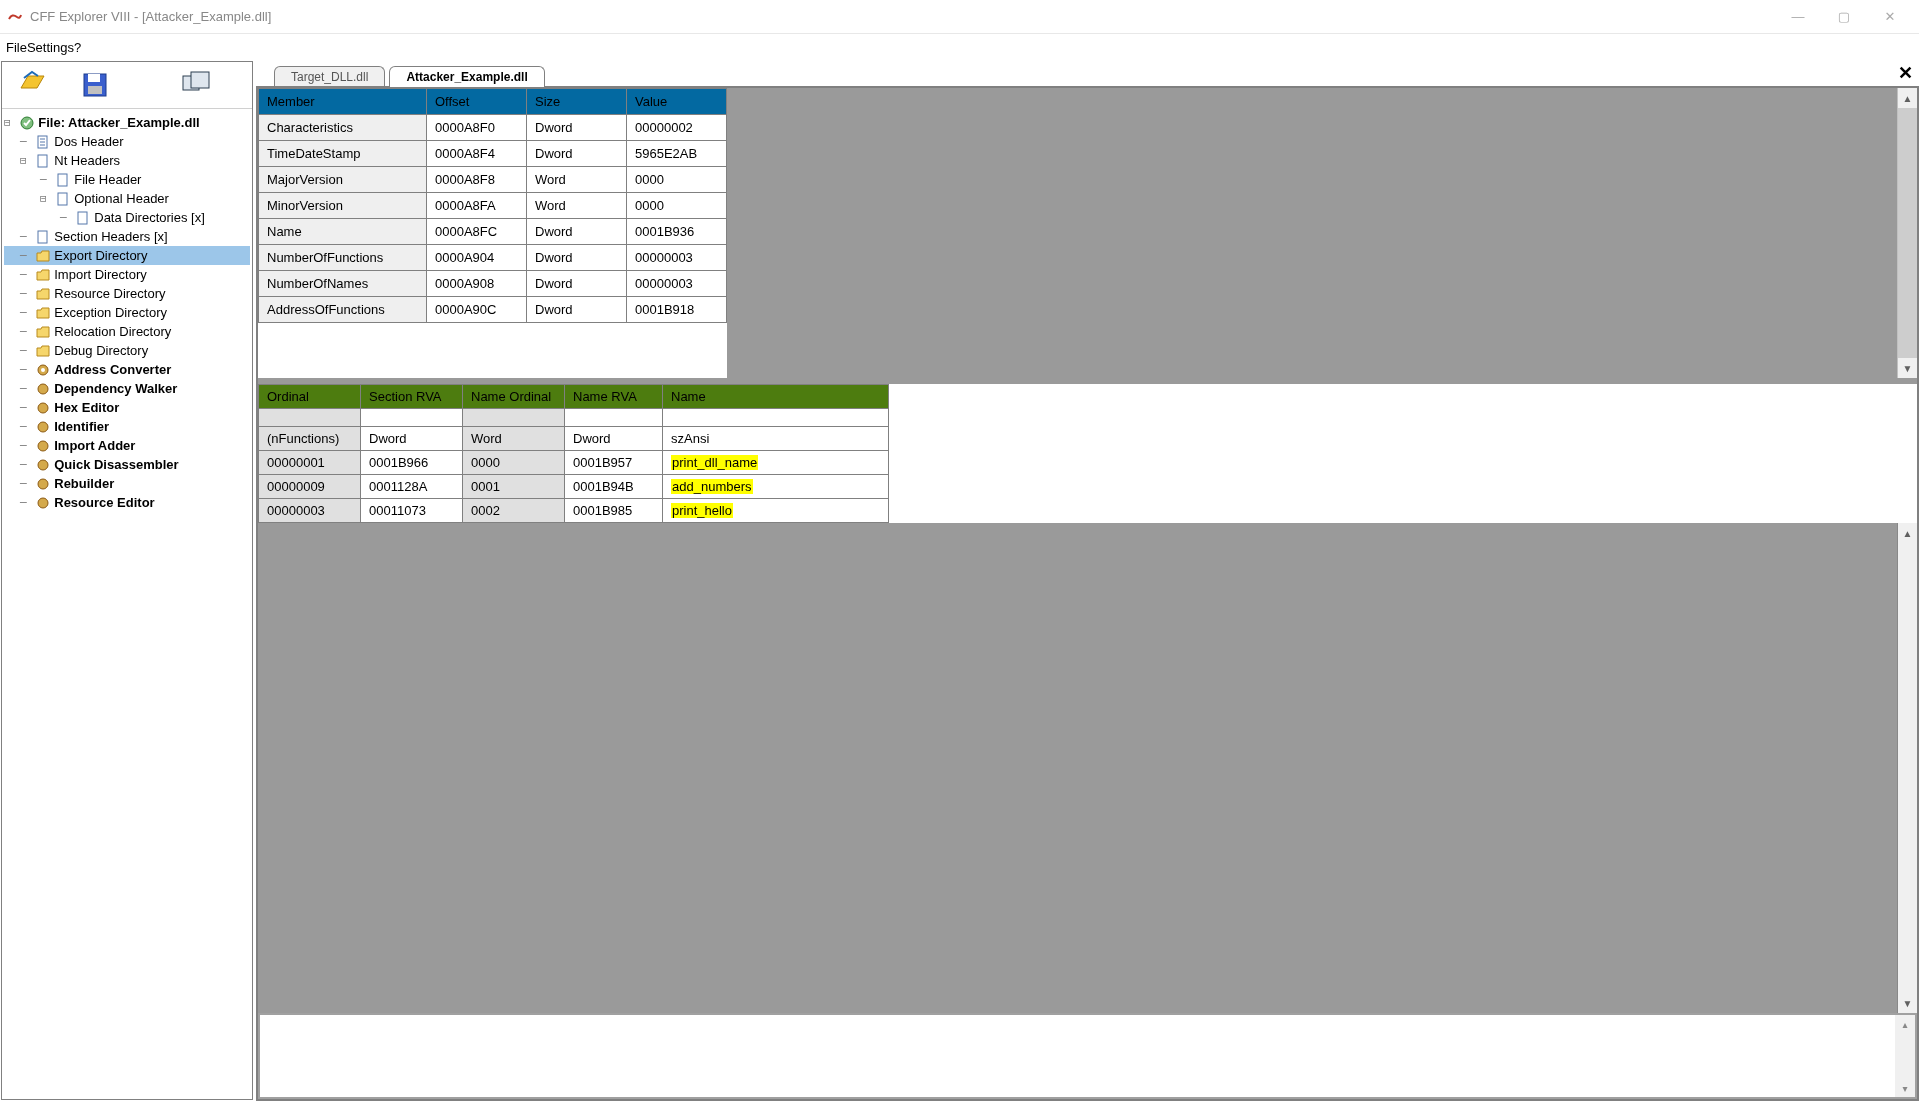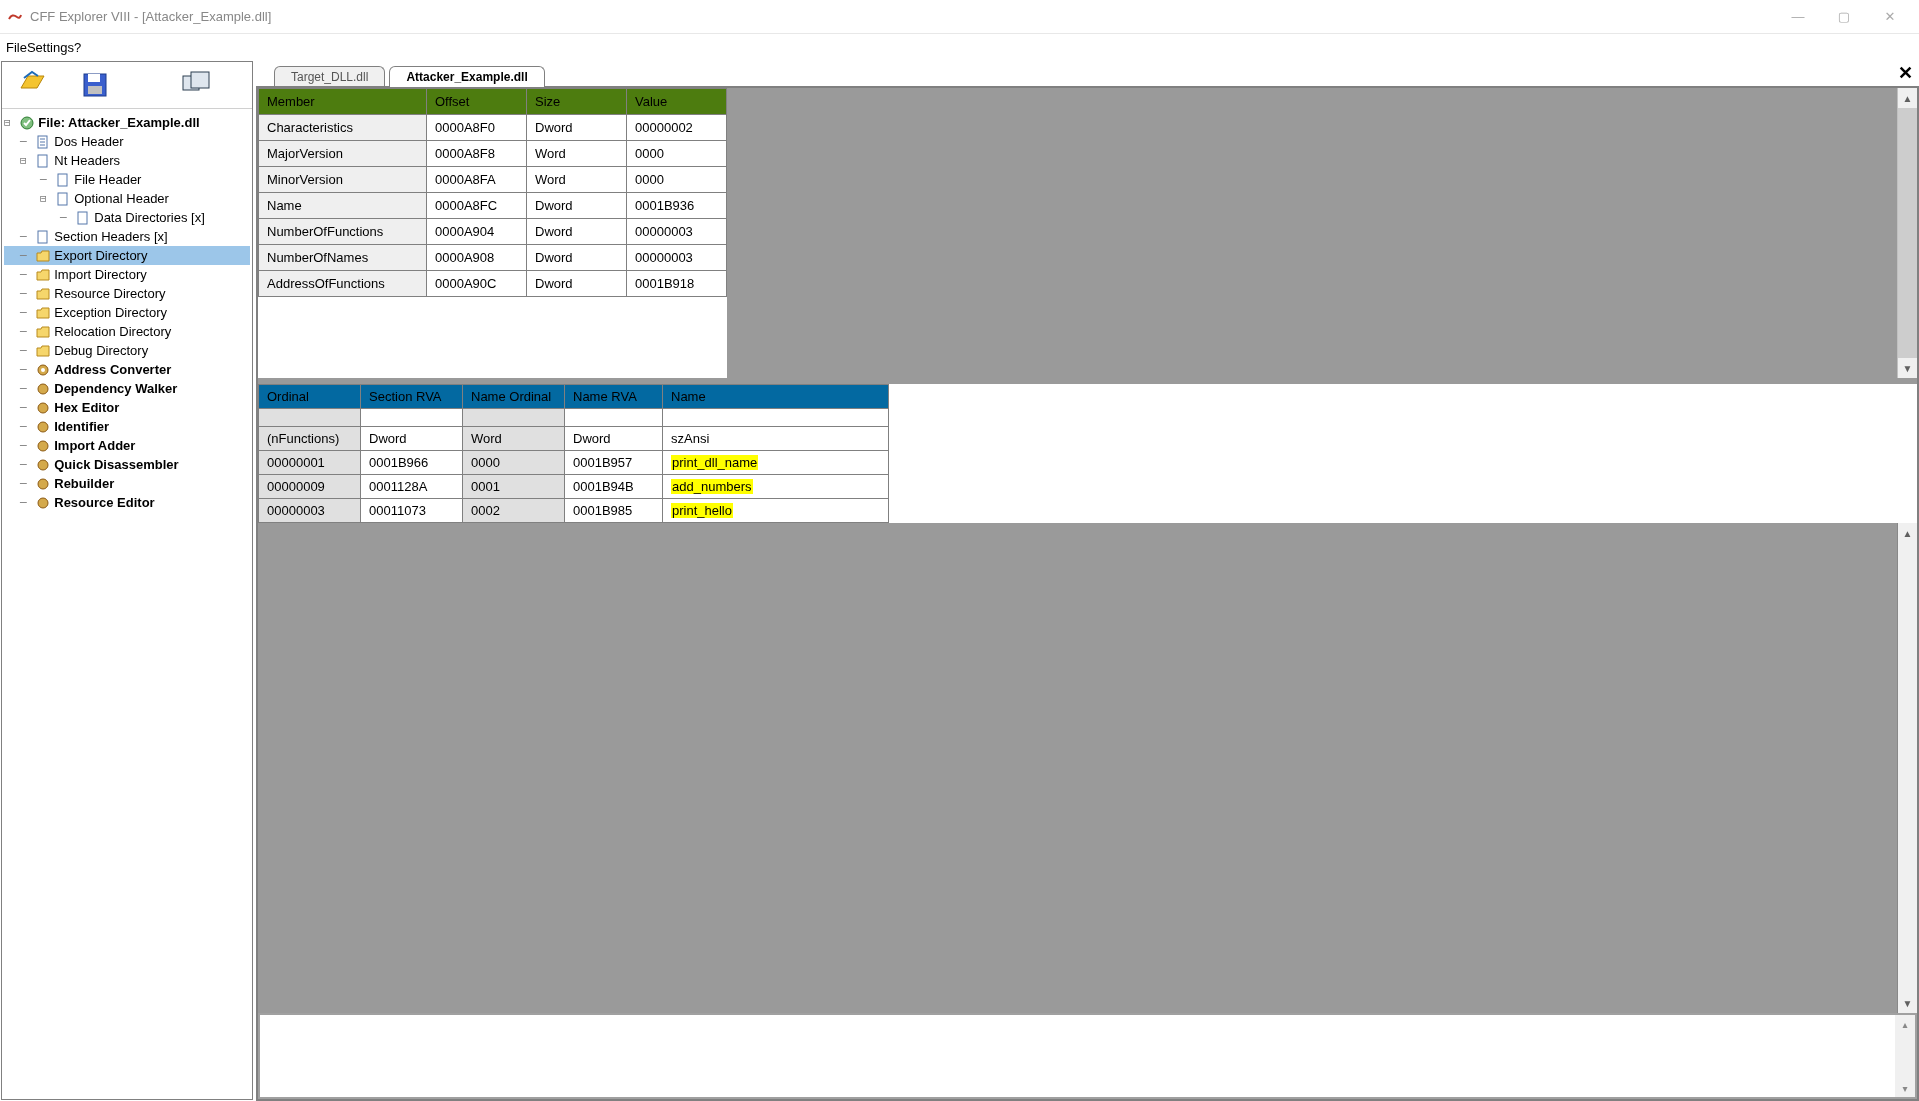--- a/index.html
+++ b/index.html
@@ -134,21 +134,21 @@
     background:#fff;
     font-size:13px;
   }
   .ptable th, .ptable td {
     border:1px solid #808080;
     padding: 5px 8px;
     text-align:left;
     font-weight:normal;
     background:#fff;
   }
-  .ptable th { background:#4d7c0f; }
+  .ptable th { background:#0369a1; }
   .ptable td.grey { background:#efefef; }
   .ptable .col-mem { width:168px; }
   .ptable .col-off { width:100px; }
   .ptable .col-siz { width:100px; }
   .ptable .col-val { width:100px; }
 
   .vscroll { width:20px; background:#f0f0f0; border-left:1px solid #c0c0c0; display:flex; flex-direction:column; margin-left:auto; }
   .vscroll .arrow { height:20px; background:#f0f0f0; display:flex; align-items:center; justify-content:center; font-size:10px; color:#606060; }
   .vscroll .thumb { flex:1; background:#cdcdcd; }
 
@@ -160,21 +160,21 @@
     border-collapse:collapse;
     background:#fff;
     font-size:13px;
   }
   .etable th, .etable td {
     border:1px solid #808080;
     padding: 4px 8px;
     text-align:left;
     font-weight:normal;
   }
-  .etable th { background:#0369a1; }
+  .etable th { background:#4d7c0f; }
   .etable td.gcol { background:#e0e0e0; }
   .etable td.wcol { background:#fff; }
   .etable .c0 { width:102px; }
   .etable .c1 { width:102px; }
   .etable .c2 { width:102px; }
   .etable .c3 { width:98px; }
   .etable .c4 { width:226px; }
   .hl { background: #ffff00; display:inline-block; padding:0 1px; }
 
   .blank { height:18px; background:#efefef; }
@@ -485,20 +485,26 @@
             </tr>
             </tbody>
               <tbody id="mtbody">
                 <tr>
                   <td class="grey">Characteristics</td>
                   <td>0000A8F0</td>
                   <td>Dword</td>
                   <td>00000002</td>
                 </tr>
                 <tr>
+                  <td class="grey">TimeDateStamp</td>
+                  <td>0000A8F4</td>
+                  <td>Dword</td>
+                  <td>5965E2AB</td>
+                </tr>
+                <tr>
                   <td class="grey">MajorVersion</td>
                   <td>0000A8F8</td>
                   <td>Word</td>
                   <td>0000</td>
                 </tr>
                 <tr>
                   <td class="grey">MinorVersion</td>
                   <td>0000A8FA</td>
                   <td>Word</td>
                   <td>0000</td>

